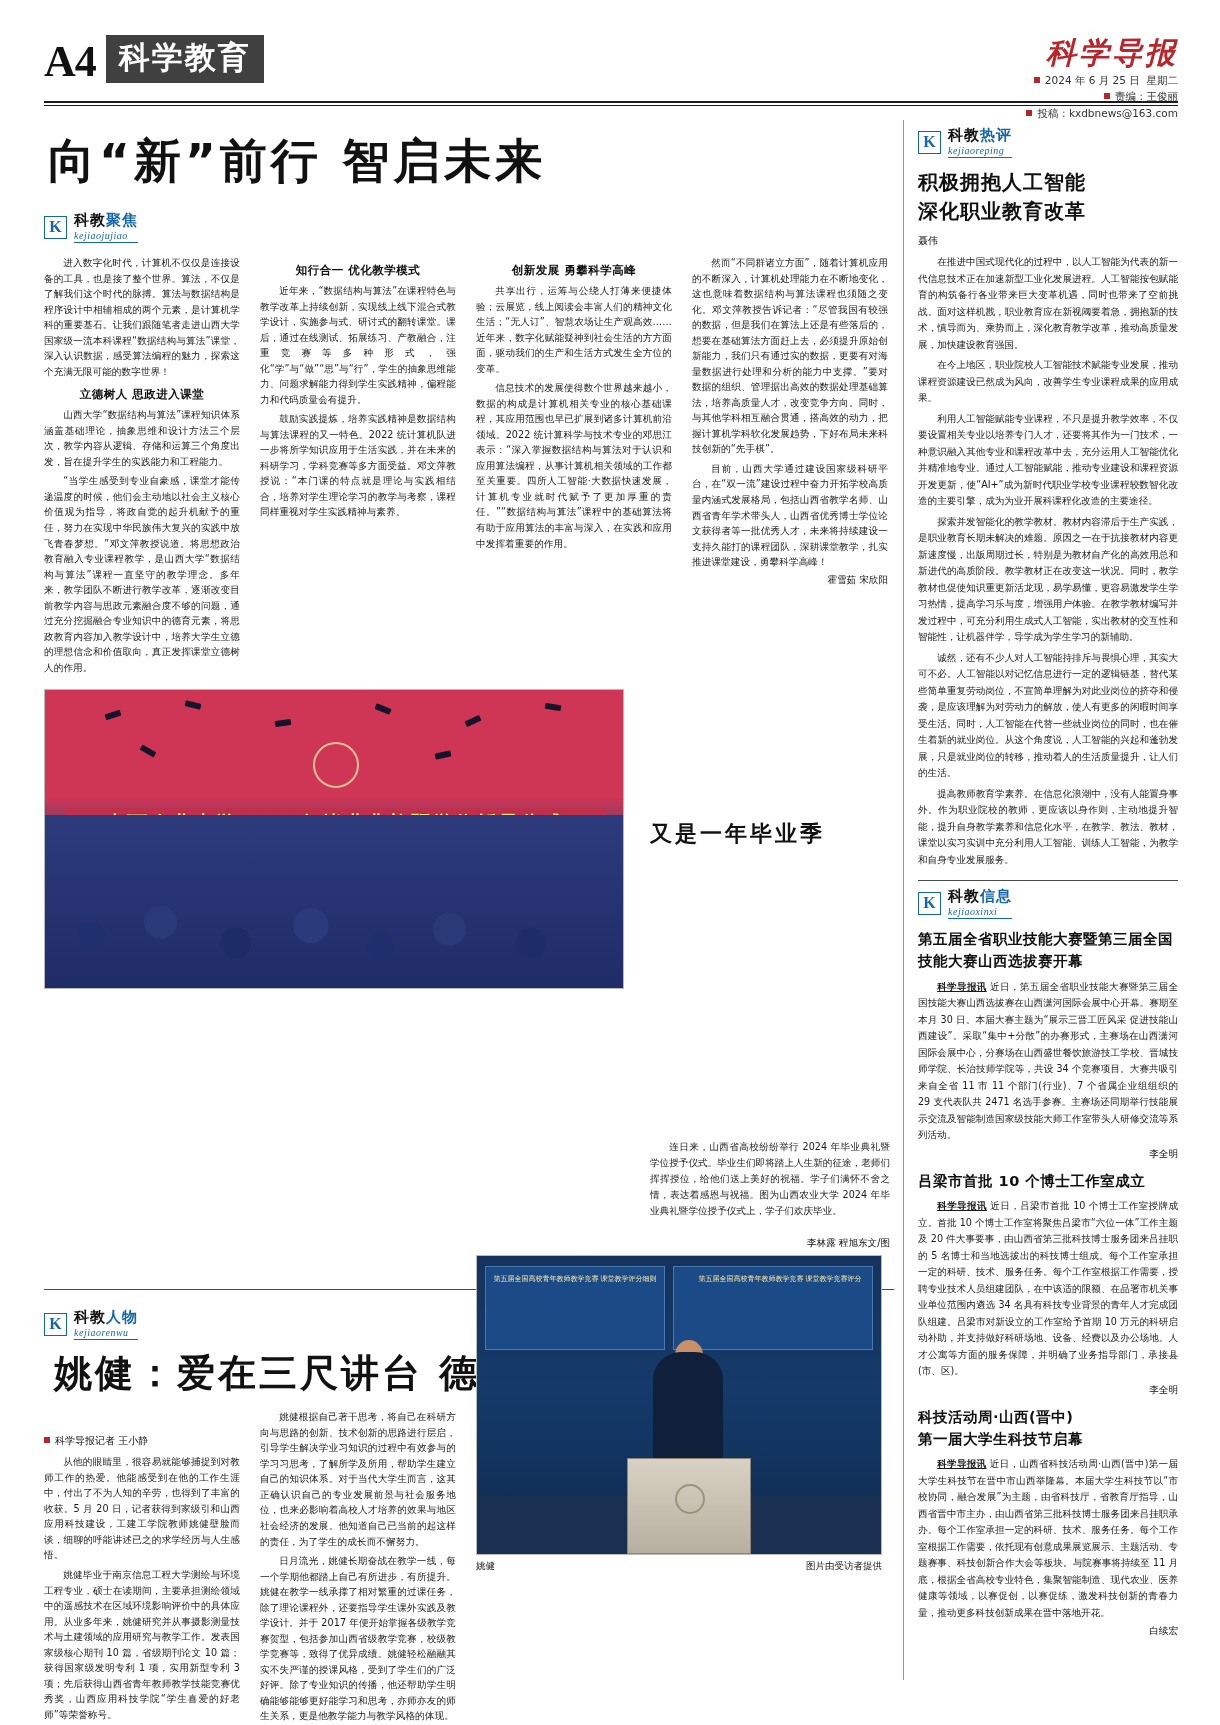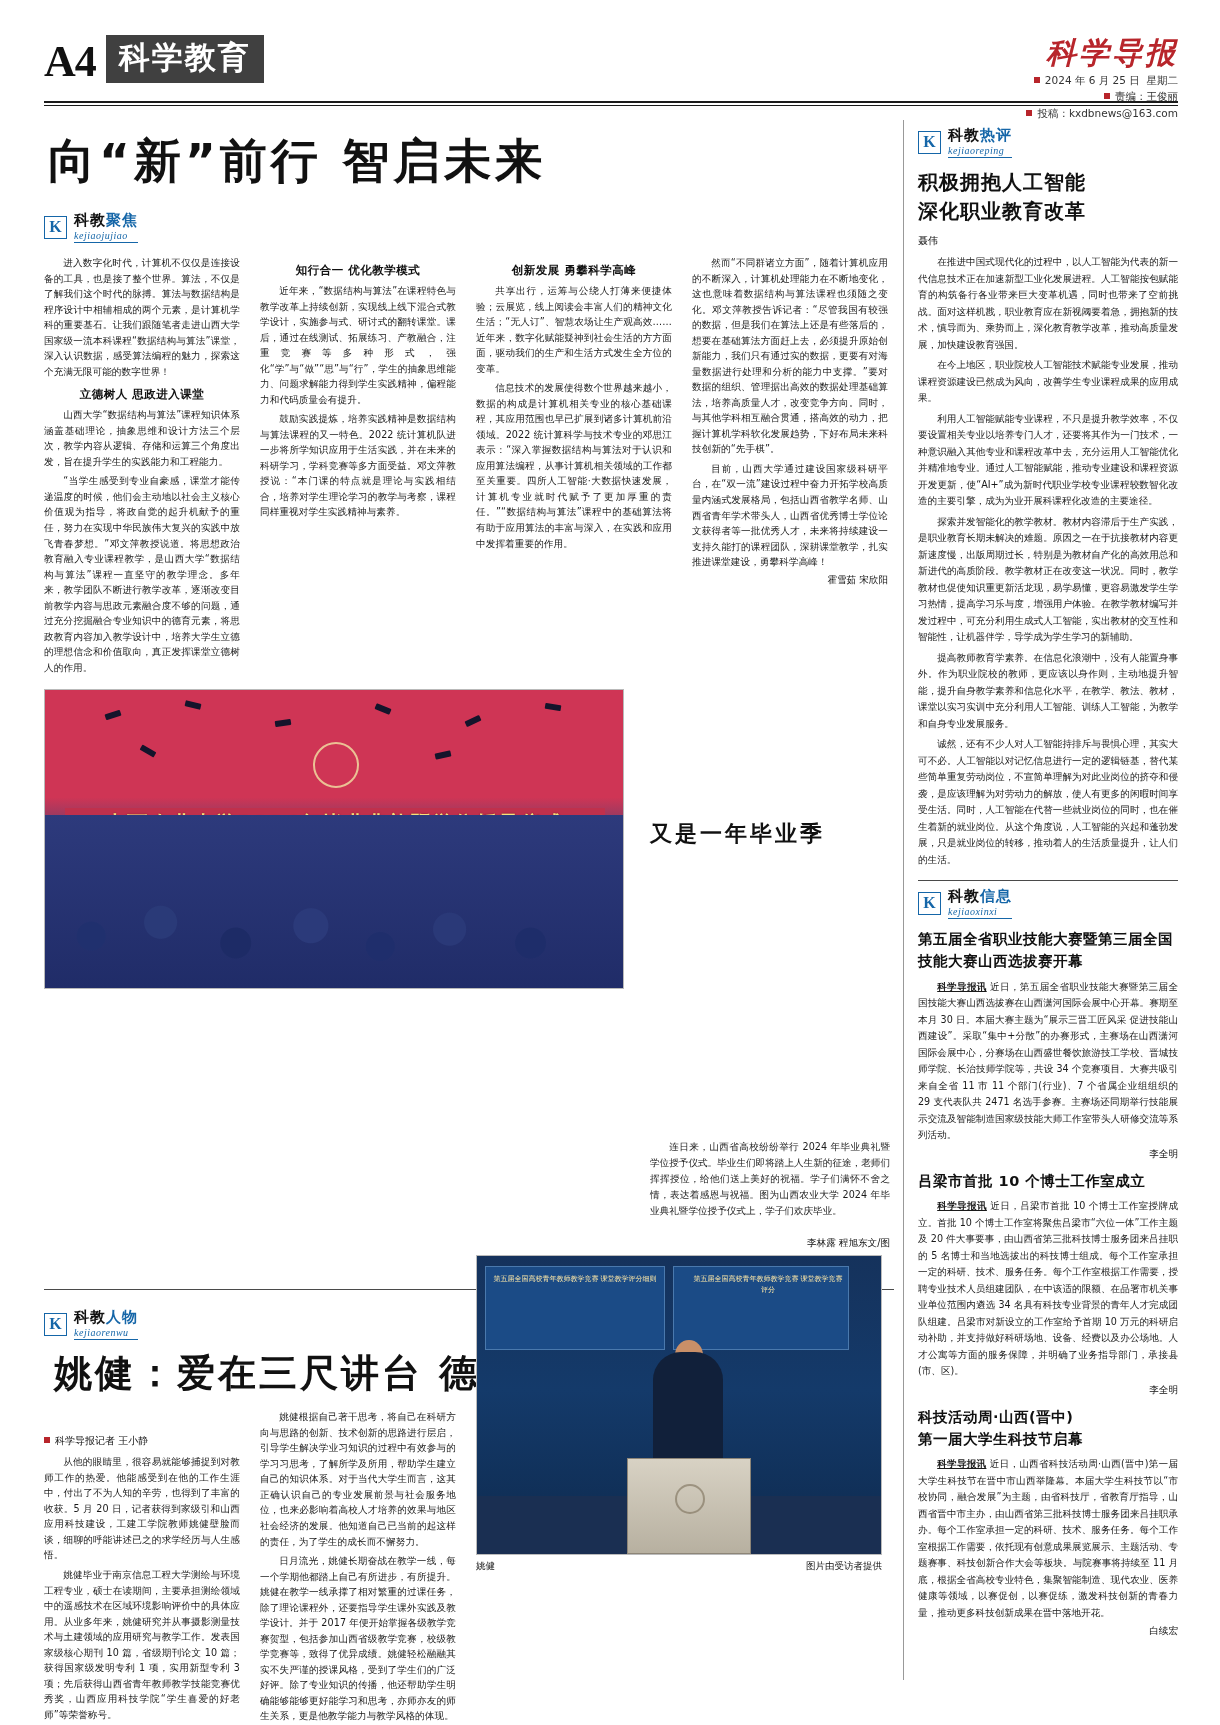--- a/index.html
+++ b/index.html
@@ -178,21 +178,21 @@
   }
   .byline .sq { display:inline-block;width:6px;height:6px;background:#b8252b;margin-right:5px;vertical-align:1px;}
 
   
   .photo2 {
     position:relative; width:406px; height:300px; border:1px solid #bbb;
     background:linear-gradient(180deg,#15325c 0%, #143a6a 45%, #0e2a4e 100%);
     overflow:hidden;
   }
   .ph2-screen{position:absolute;left:8px;top:10px;width:180px;height:84px;background:#1b4b86;border:1px solid #4a79ad;}
-  .ph2-screen2{position:absolute;left:196px;top:10px;width:176px;height:84px;background:#1b4b86;border:1px solid #4a79ad;padding-left:14px;}
+  .ph2-screen2{position:absolute;left:196px;top:10px;width:200px;height:84px;background:#1b4b86;border:1px solid #4a79ad;padding-left:14px;}
   .ph2-scr-t{font-family:"DejaVu Sans",sans-serif;font-size:7px;color:#ffe9a8;text-align:center;margin-top:7px;line-height:1.5;padding:0 4px;}
   .ph2-person{
     position:absolute; left:176px; top:96px; width:70px;height:112px;
     background:#11203a; border-radius:28px 28px 6px 6px;
   }
   .ph2-head{position:absolute;left:198px;top:84px;width:28px;height:30px;border-radius:50%;background:#c98f68;}
   .ph2-podium{
     position:absolute;left:150px;bottom:0;width:124px;height:96px;
     background:linear-gradient(180deg,#d8d2c4 0%,#b7b0a0 100%); border:1px solid #8d8577;
   }
@@ -383,22 +383,22 @@
     </div>
 
     <div class="rr-title" style="white-space:pre-line;">积极拥抱人工智能
 深化职业教育改革</div>
     <div class="rr-author">聂伟</div>
 
     <p class="rt">在推进中国式现代化的过程中，以人工智能为代表的新一代信息技术正在加速新型工业化发展进程。人工智能按包赋能育的构筑备行各业带来巨大变革机遇，同时也带来了空前挑战。面对这样机戡，职业教育应在新视阈要着急，拥抱新的技术，慎导而为、乘势而上，深化教育教学改革，推动高质量发展，加快建设教育强国。</p>
     <p class="rt">在今上地区，职业院校人工智能技术赋能专业发展，推动课程资源建设已然成为风向，改善学生专业课程成果的应用成果。</p>
     <p class="rt">利用人工智能赋能专业课程，不只是提升教学效率，不仅要设置相关专业以培养专门人才，还要将其作为一门技术，一种意识融入其他专业和课程改革中去，充分运用人工智能优化并精准地专业。通过人工智能赋能，推动专业建设和课程资源开发更新，使“AI+”成为新时代职业学校专业课程较数智化改造的主要引擎，成为为业开展科课程化改造的主要途径。</p>
     <p class="rt">探索并发智能化的教学教材。教材内容滞后于生产实践，是职业教育长期未解决的难题。原因之一在于抗接教材内容更新速度慢，出版周期过长，特别是为教材自产化的高效用总和新进代的高质阶段。教学教材正在改变这一状况。同时，教学教材也促使知识重更新活龙现，易学易懂，更容易激发学生学习热情，提高学习乐与度，增强用户体验。在教学教材编写并发过程中，可充分利用生成式人工智能，实出教材的交互性和智能性，让机器伴学，导学成为学生学习的新辅助。</p>
+    <p class="rt">诚然，还有不少人对人工智能持排斥与畏惧心理，其实大可不必。人工智能以对记忆信息进行一定的逻辑链基，替代某些简单重复劳动岗位，不宣简单理解为对此业岗位的挤夺和侵袭，是应该理解为对劳动力的解放，使人有更多的闲暇时间享受生活。同时，人工智能在代替一些就业岗位的同时，也在催生着新的就业岗位。从这个角度说，人工智能的兴起和蓬勃发展，只是就业岗位的转移，推动着人的生活质量提升，让人们的生活。</p>
     <p class="rt">提高教师教育学素养。在信息化浪潮中，没有人能置身事外。作为职业院校的教师，更应该以身作则，主动地提升智能，提升自身教学素养和信息化水平，在教学、教法、教材，课堂以实习实训中充分利用人工智能、训练人工智能，为教学和自身专业发展服务。</p>
-    <p class="rt">诚然，还有不少人对人工智能持排斥与畏惧心理，其实大可不必。人工智能以对记忆信息进行一定的逻辑链基，替代某些简单重复劳动岗位，不宣简单理解为对此业岗位的挤夺和侵袭，是应该理解为对劳动力的解放，使人有更多的闲暇时间享受生活。同时，人工智能在代替一些就业岗位的同时，也在催生着新的就业岗位。从这个角度说，人工智能的兴起和蓬勃发展，只是就业岗位的转移，推动着人的生活质量提升，让人们的生活。</p>
 
     <div class="rr-hr"></div>
 
     <div class="collabel rr">
       <div class="klogo">K</div>
       <div class="cl-stack cl-underline">
         <div class="cl-cn">
           <span>科教</span><span class="accent">信息</span>
         </div>
         <div class="cl-py">kejiaoxinxi</div>

